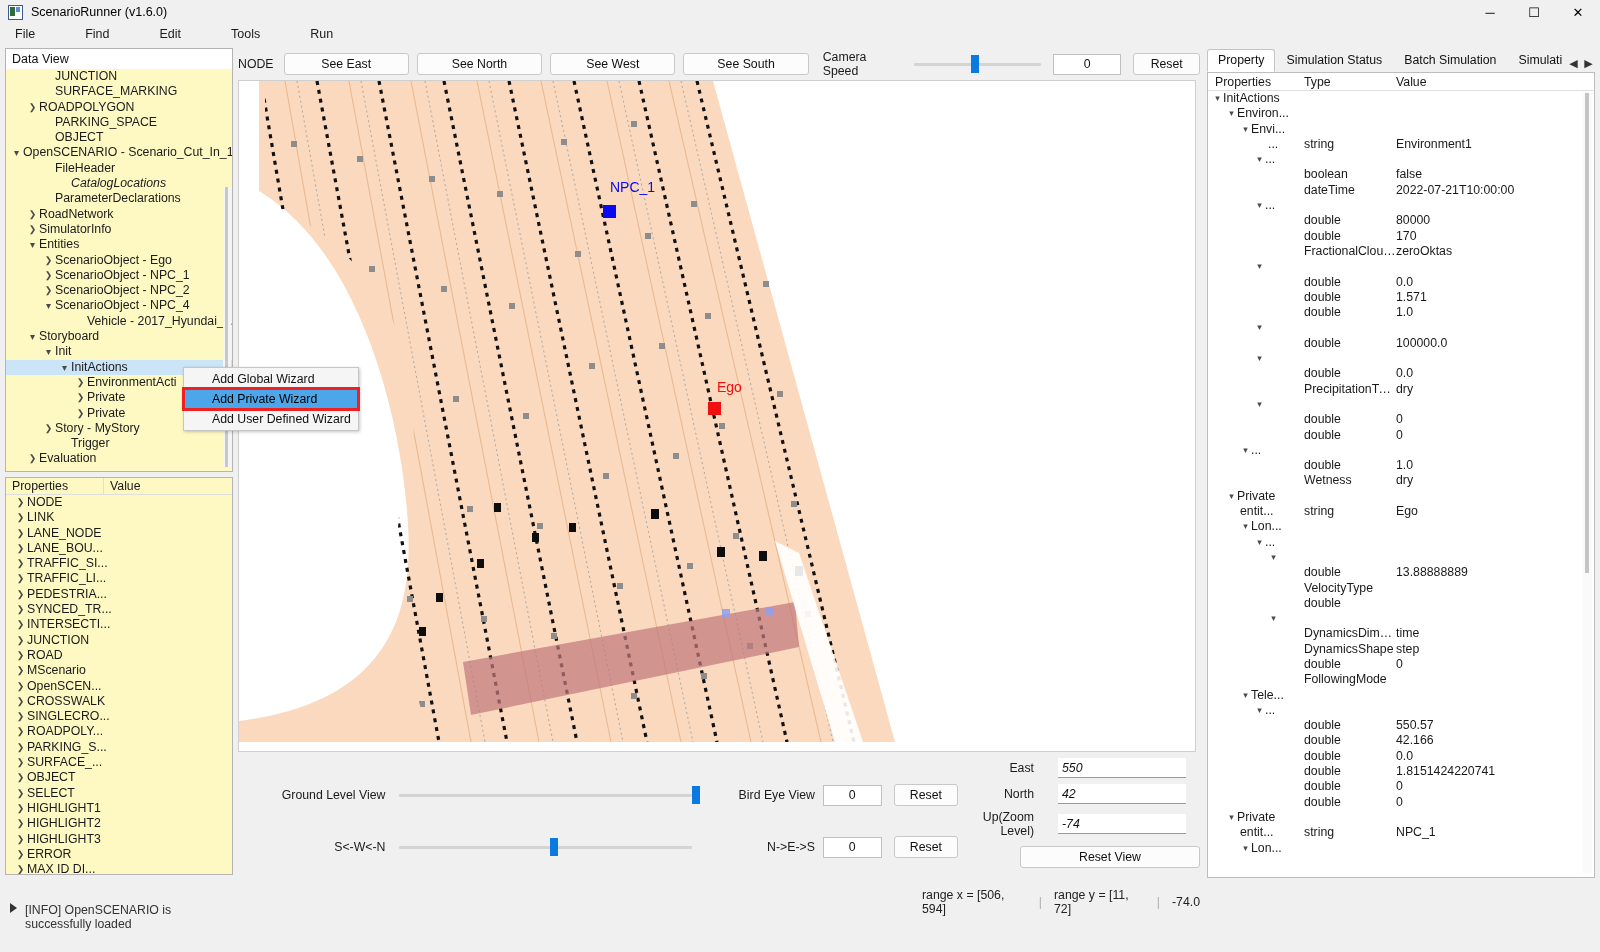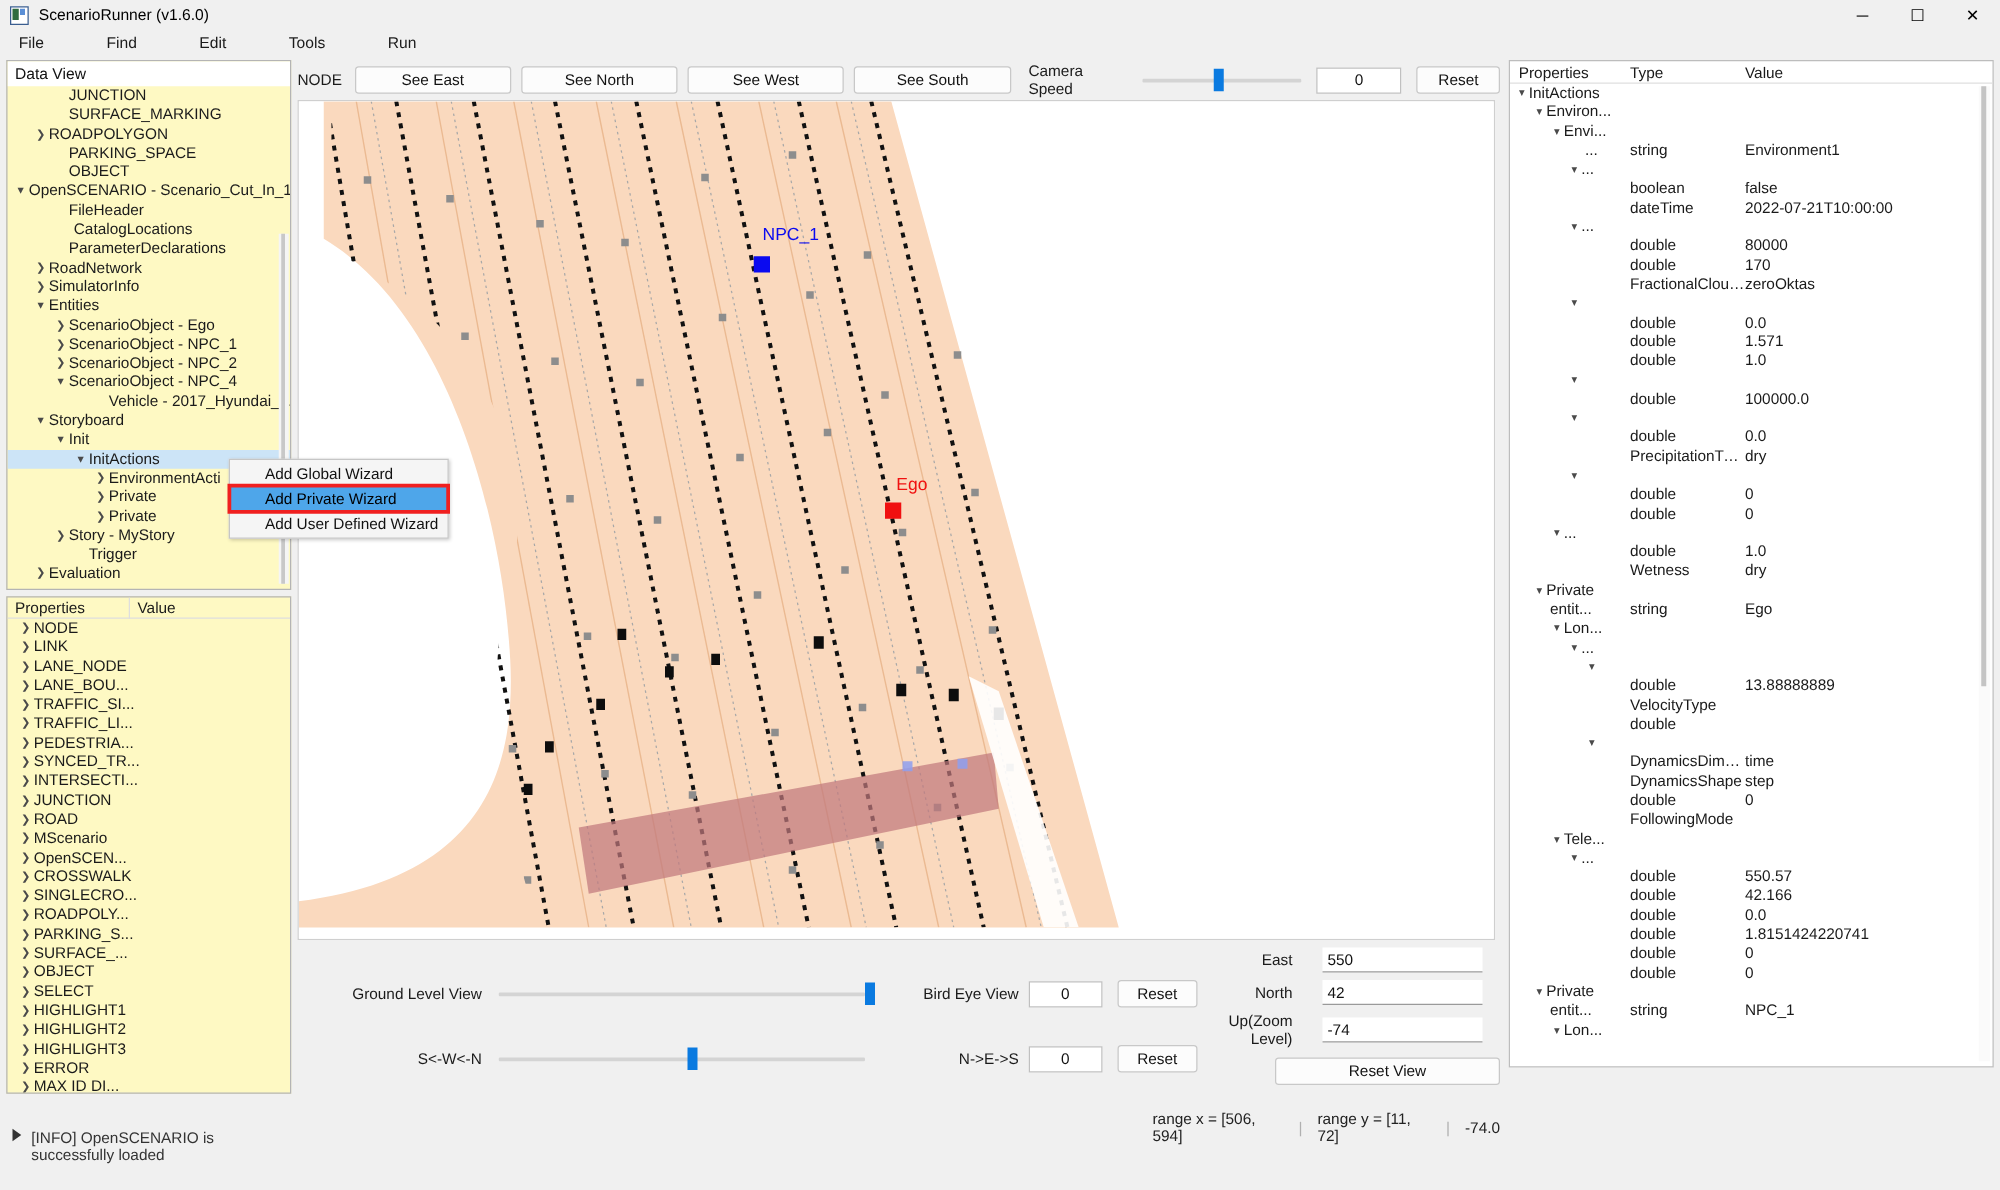--- a/index.html
+++ b/index.html
@@ -162,21 +162,21 @@
   
   .bottom-controls { position: relative; height: 128px; margin-top: 4px; }
   .bc-label { font-size: 12.3px; text-align: right; }
 
   .coords { position: absolute; right: 0px; top: 2px; width: 218px; }
   .coord-row { display: flex; align-items: center; margin-bottom: 6px; }
   .coord-lbl { width: 108px; text-align: right; padding-right: 24px; font-size: 12.3px; }
   .coord-inp {
     width: 128px; height: 20px; background: #ffffff; border: none;
     border-bottom: 1px solid #9a9a9a; font-size: 12.3px; color: #111;
-    padding-left: 4px; line-height: 20px; font-family: "Liberation Sans", sans-serif;
+    padding-left: 4px; line-height: 20px; font-family: "Liberation Sans", sans-serif; font-style: italic;
   }
   .btn.resetview { width: 180px; height: 22px; }
 
   .statusline {
     position: absolute; left: 600px; top: 836px; display: flex; align-items: center;
     font-size: 12.3px; color: #222; gap: 0px;
   }
   .sep { color: #b0b0b0; margin: 0 12px; }
 
   
@@ -272,21 +272,21 @@
               <span class="tree-label">OBJECT</span>
             </div>
             <div class="tree-row" style="padding-left: 4px;">
               <span class="chev" style="font-size: 10px;">▾</span>
               <span class="tree-label">OpenSCENARIO - Scenario_Cut_In_1</span>
             </div>
             <div class="tree-row" style="padding-left: 36px;">
               <span class="chev none"></span>
               <span class="tree-label">FileHeader</span>
             </div>
-            <div class="tree-row" style="padding-left: 40px;">
+            <div class="tree-row" style="padding-left: 52px; font-style: italic;">
               <span class="chev none"></span>
               <span class="tree-label">CatalogLocations</span>
             </div>
             <div class="tree-row" style="padding-left: 36px;">
               <span class="chev none"></span>
               <span class="tree-label">ParameterDeclarations</span>
             </div>
             <div class="tree-row" style="padding-left: 20px;">
               <span class="chev">❯</span>
               <span class="tree-label">RoadNetwork</span>
@@ -664,20 +664,30 @@
       <div class="statusline" style="position:absolute; left:684px; top:840px;">
         <span>range x = [506, 594]</span>
         <span class="sep">|</span>
         <span>range y = [11, 72]</span>
         <span class="sep">|</span>
         <span>-74.0</span>
       </div>
     </div>
 
     <div class="right-col">
+      <div class="tabstrip">
+        <div class="tab active">Property</div>
+        <div class="tab">Simulation Status</div>
+        <div class="tab">Batch Simulation</div>
+        <div class="tab">Simulati</div>
+        <div class="tab-arrows">
+          <div class="tab-arrow">◀</div>
+          <div class="tab-arrow">▶</div>
+        </div>
+      </div>
 
       <div class="rprop">
         <div class="rprop-head">
           <div class="h1">Properties</div>
           <div class="h2">Type</div>
           <div class="h3">Value</div>
         </div>
         <div id="rprop-list">
             <div class="rrow">
               <div class="rname" style="padding-left: 4px;">

